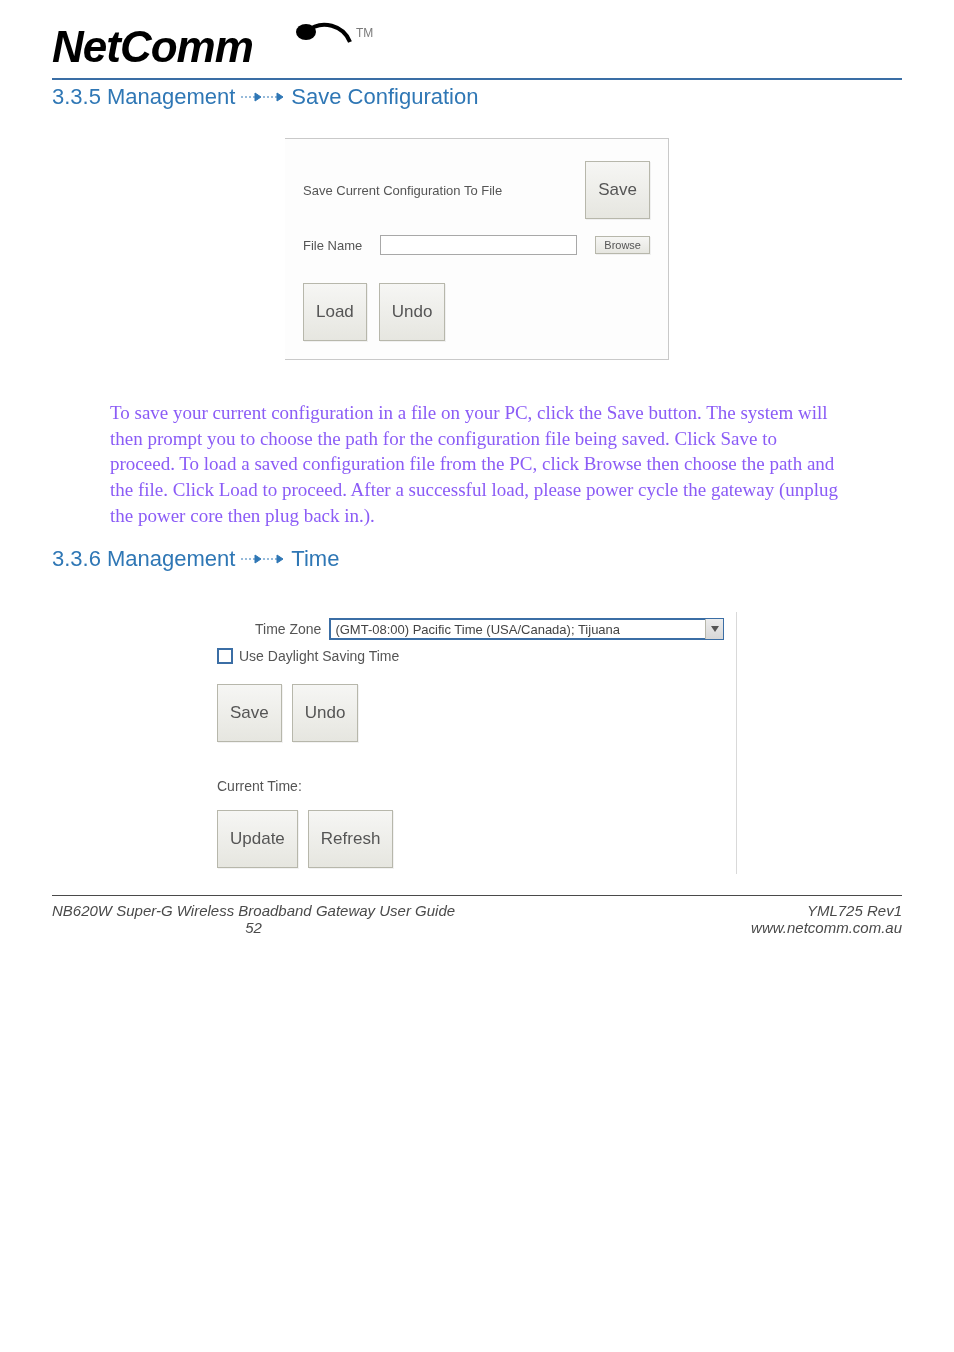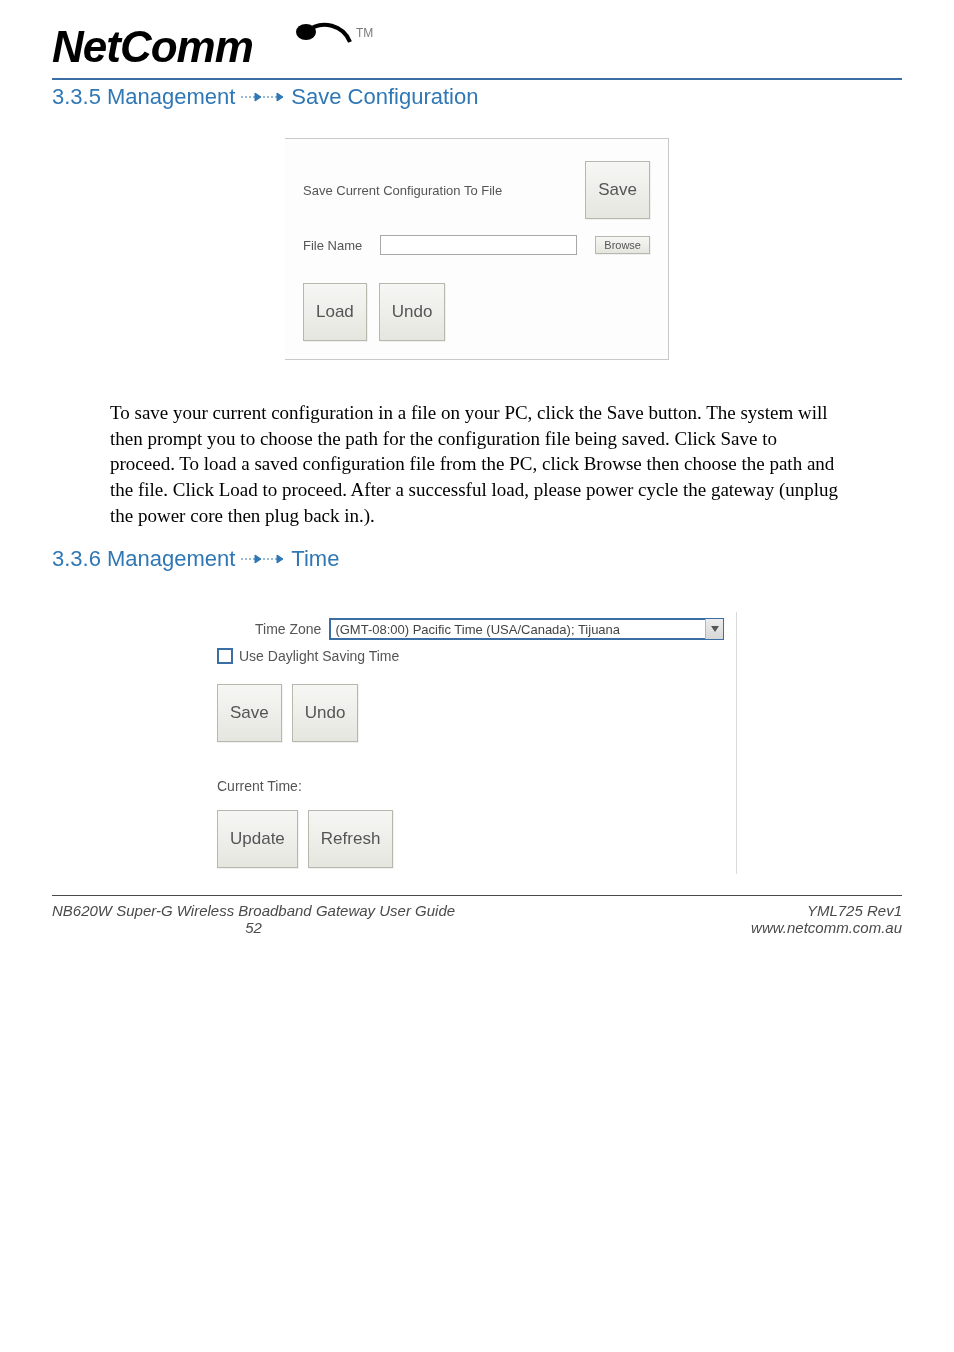--- a/index.html
+++ b/index.html
@@ -14,21 +14,21 @@
   .dotted-arrows { display: inline-flex; align-items: center; gap: 2px; }
   .dotted-arrows svg { display: block; }
   .panel { border: 1px solid #c9c9c9; border-left: none; background: #fdfdfd; margin: 0 auto 40px auto; width: 384px; padding: 22px 18px 18px 18px; font-family: Arial, sans-serif; font-size: 13px; color: #555; }
   .panel .row1 { display: flex; align-items: center; gap: 14px; margin-bottom: 16px; justify-content: space-between; }
   .panel .row2 { margin-bottom: 4px; }
   .panel .row3 { display: flex; align-items: center; gap: 18px; margin-bottom: 28px; }
   .panel .file-input { flex: 1; height: 20px; border: 1px solid #a8a8a8; background: #fff; padding: 0 4px; font-size: 12px; }
   .panel .btn, .time-panel .btn { background: linear-gradient(#f6f6f4, #e6e6e0); border: 1px solid #b7b7ab; color: #555; font-family: Arial, sans-serif; font-size: 17px; padding: 18px 12px; cursor: pointer; box-shadow: 1px 1px 0 rgba(0,0,0,0.05); }
   .panel .btn.small { padding: 2px 8px; font-size: 11px; }
   .panel .btn-row { display: flex; gap: 12px; }
-  .body-text { font-family: 'Times New Roman', Times, serif; font-size: 19px; line-height: 1.35; color: #000000; margin: 0 58px 16px 58px; }
+  .body-text { font-family: 'Times New Roman', Times, serif; font-size: 19px; line-height: 1.35; color: #8b5cf6; margin: 0 58px 16px 58px; }
   .time-panel { margin: 0 auto 36px auto; width: 520px; font-family: Arial, sans-serif; font-size: 14px; color: #555; border-right: 1px solid #d9d9d9; padding: 6px 12px 6px 0; }
   .time-panel .tz-row { display: flex; align-items: center; gap: 8px; margin-bottom: 8px; margin-left: 38px; }
   .time-panel .tz-select-wrap { flex: 1; position: relative; }
   .time-panel .tz-select { width: 100%; height: 22px; border: 2px solid #3b6ea5; background: #fff; font-size: 13px; color: #444; padding: 0 18px 0 4px; appearance: none; }
   .time-panel .tz-arrow { position: absolute; right: 1px; top: 1px; width: 18px; height: 20px; background: linear-gradient(#ececec,#d7d7d7); border-left: 1px solid #b7b7ab; display: flex; align-items: center; justify-content: center; pointer-events: none; }
   .time-panel .chk-row { display: flex; align-items: center; gap: 6px; margin-bottom: 20px; }
   .time-panel .chk { width: 16px; height: 16px; border: 2px solid #3b6ea5; background: #fff; }
   .time-panel .btn-row { display: flex; gap: 10px; margin-bottom: 36px; }
   .time-panel .current-row { margin-bottom: 16px; }
   .footer { position: absolute; left: 52px; right: 52px; bottom: 28px; }

